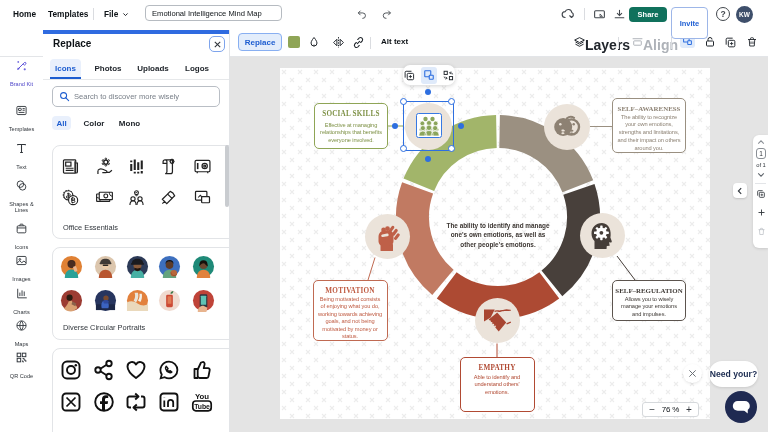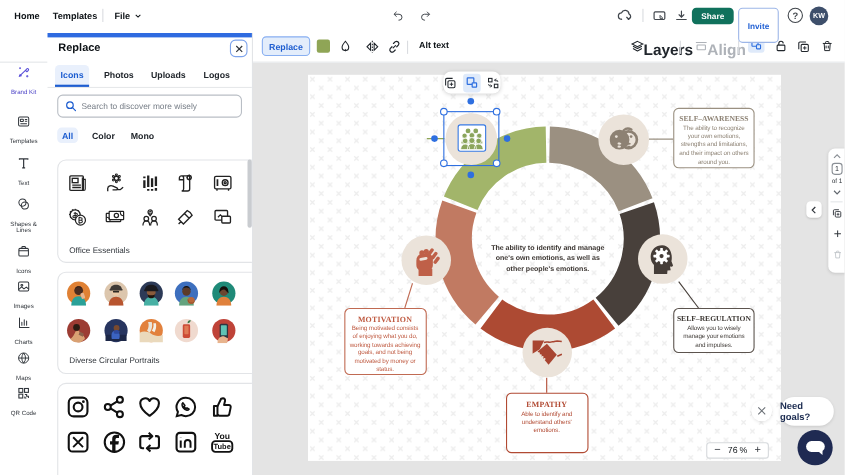--- a/index.html
+++ b/index.html
@@ -69,20 +69,21 @@
 <body>
 
 <div id="topbar">
   <span class="mi" style="left:13px;">Home</span>
   <span class="mi" style="left:48px;">Templates</span>
   <div class="vdiv abs" style="left:93px;top:8px;"></div>
   <span class="mi" style="left:104px;">File</span>
   <svg class="abs" style="left:122px;top:11px;" width="7" height="7" viewBox="0 0 10 10">
       <path d="M2 3.5 L5 6.5 L8 3.5" stroke="#0d1216" stroke-width="1.3" fill="none"></path>
     </svg>
+  <div id="docname" class="abs" style="left:145px;top:5px;">Emotional Intelligence Mind Map</div>
   <div class="ic" style="left:354px;">
     <svg width="12" height="12" viewBox="0 0 24 24" fill="none" stroke="#42474d" stroke-width="2">
         <path d="M9 14 L4 9 L9 4 M4 9 H14 a6 6 0 0 1 0 12 h-1" transform="scale(0.9) translate(1,2)"></path>
       </svg>
   </div>
   <div class="ic" style="left:379px;">
     <svg width="12" height="12" viewBox="0 0 24 24" fill="none" stroke="#42474d" stroke-width="2">
         <path d="M15 14 L20 9 L15 4 M20 9 H10 a6 6 0 0 0 0 12 h1" transform="scale(0.9) translate(1,2)"></path>
       </svg>
   </div>
@@ -616,20 +617,24 @@
           <circle cx="11.5" cy="5.7" r="2.4"></circle>
           <g stroke="#bf6048" stroke-width="3.1" stroke-linecap="round">
             <path d="M14.2 7.8 L16.8 4.3"></path>
             <path d="M17.4 11.2 L20.2 7.5"></path>
             <path d="M19.6 15.4 L22.2 11.9"></path>
           </g>
           <rect x="5.2" y="11" width="7.5" height="2.6" rx="1.3" fill="#ebe3da" transform="rotate(-10 9 12.3)"></rect>
         </svg>
     </div>
 
+    <div class="mbox" style="left:34px;top:35px;width:74px;height:46px;border-color:#8fa556;color:#7f9247;">
+      <div class="mt">SOCIAL SKILLS</div>
+      <div class="mb" style="padding:0 5px;margin-top:4px;">Effective at managing relationships that benefits everyone involved.</div>
+    </div>
     <div class="mbox" style="left:332px;top:30px;width:74px;height:55px;border-color:#9a9081;color:#8d8274;">
       <div class="mt" style="font-size:6.9px;letter-spacing:0;">SELF–AWARENESS</div>
       <div class="mb" style="padding:0 4px;">The ability to recognize your own emotions, strengths and limitations, and their impact on others around you.</div>
     </div>
     <div class="mbox" style="left:332px;top:212px;width:74px;height:41px;border-color:#5c544e;color:#3f3a36;">
       <div class="mt" style="font-size:6.9px;letter-spacing:0;">SELF–REGULATION</div>
       <div class="mb" style="padding:0 5px;">Allows you to wisely manage your emotions and impulses.</div>
     </div>
     <div class="mbox" style="left:179.5px;top:289px;width:75px;height:55px;border-color:#b14a33;color:#b14a33;">
       <div class="mt">EMPATHY</div>
@@ -702,19 +707,19 @@
 <div id="zoomctl">
   <span style="width:19px;text-align:center;font-size:10px;color:#30353b;">−</span>
   <span style="width:19px;text-align:center;font-size:8px;color:#0d1216;">76 %</span>
   <span style="width:19px;text-align:center;font-size:10px;color:#30353b;">+</span>
 </div>
 <div id="xcirc">
     <svg width="9" height="9" viewBox="0 0 10 10">
       <path d="M1.5 1.5 L8.5 8.5 M8.5 1.5 L1.5 8.5" stroke="#6b7076" stroke-width="1.1"></path>
     </svg>
   </div>
-<div id="needhelp">Need goals?</div>
+<div id="needhelp">Need your?</div>
 <div id="chatbtn">
     <svg width="32" height="32" viewBox="0 0 32 32">
       <rect x="7.8" y="10" width="17" height="9.8" rx="4.9" fill="#fff"></rect>
       <path d="M18.5 19 l4.2 3.6 .1-3.6Z" fill="#fff"></path>
     </svg>
   </div>
 
 </body></html>

